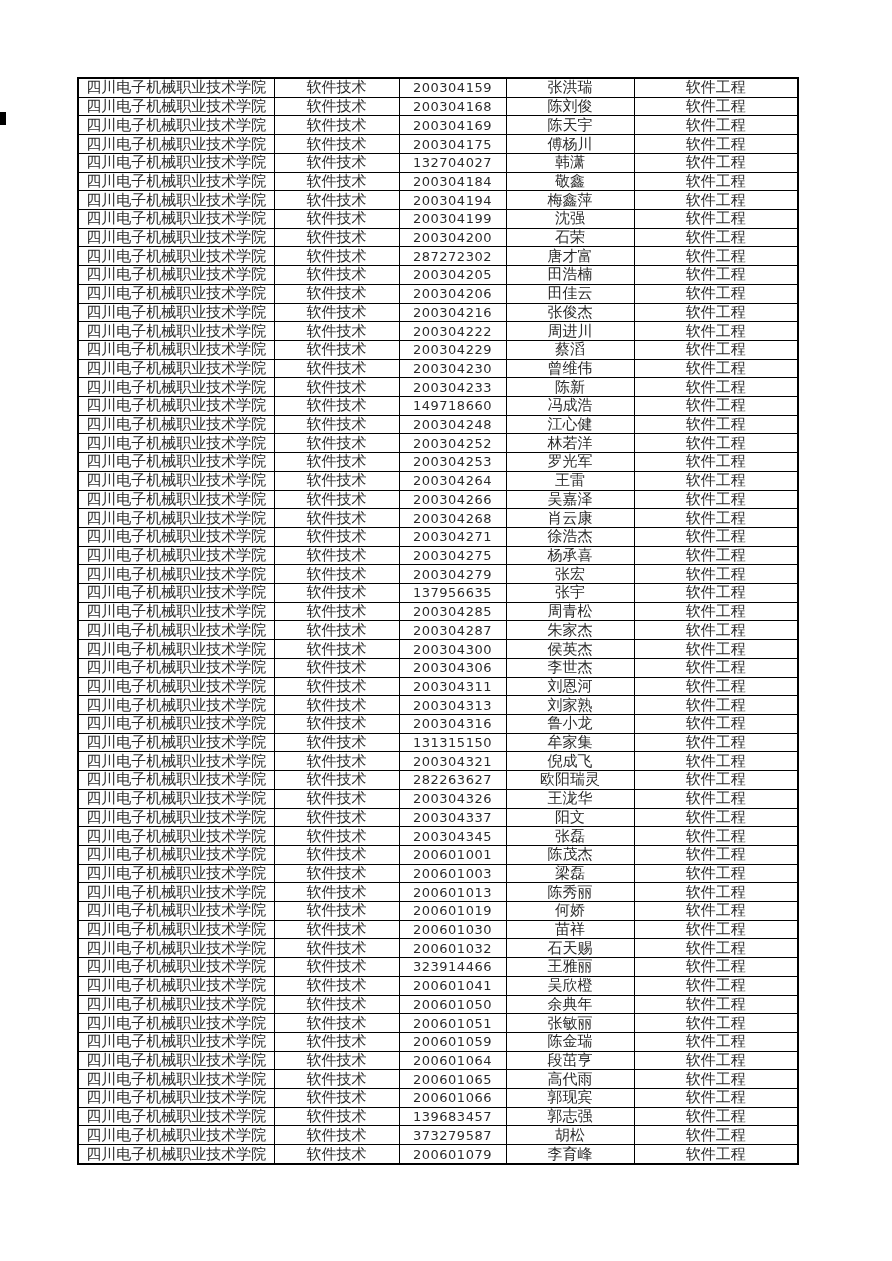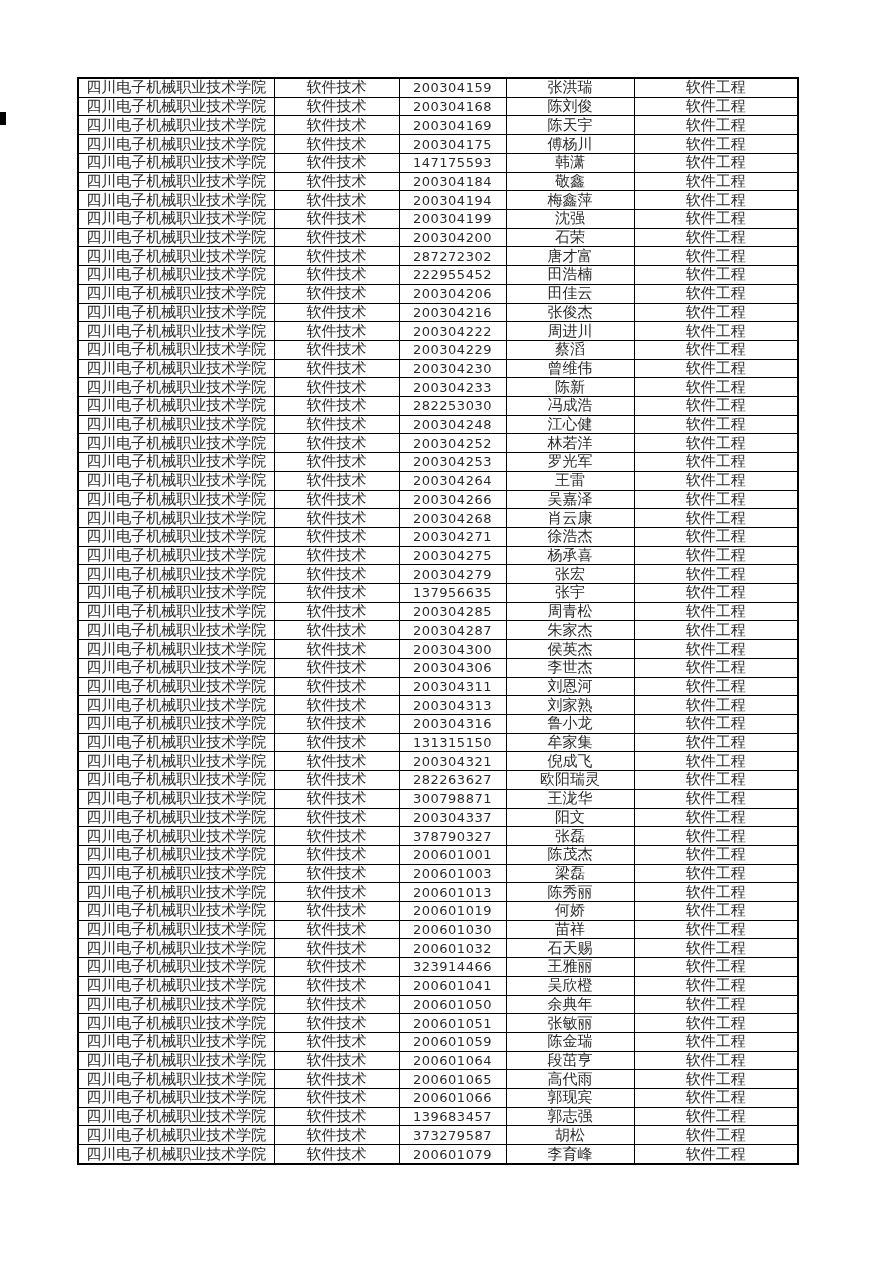--- a/index.html
+++ b/index.html
@@ -86,21 +86,21 @@
       <tr>
     <td>四川电子机械职业技术学院</td>
     <td>软件技术</td>
     <td class="num">200304175</td>
     <td>傅杨川</td>
     <td>软件工程</td>
   </tr>
       <tr>
     <td>四川电子机械职业技术学院</td>
     <td>软件技术</td>
-    <td class="num">147175593</td>
+    <td class="num">132704027</td>
     <td>韩潇</td>
     <td>软件工程</td>
   </tr>
       <tr>
     <td>四川电子机械职业技术学院</td>
     <td>软件技术</td>
     <td class="num">200304184</td>
     <td>敬鑫</td>
     <td>软件工程</td>
   </tr>
@@ -128,21 +128,21 @@
       <tr>
     <td>四川电子机械职业技术学院</td>
     <td>软件技术</td>
     <td class="num">287272302</td>
     <td>唐才富</td>
     <td>软件工程</td>
   </tr>
       <tr>
     <td>四川电子机械职业技术学院</td>
     <td>软件技术</td>
-    <td class="num">222955452</td>
+    <td class="num">200304205</td>
     <td>田浩楠</td>
     <td>软件工程</td>
   </tr>
       <tr>
     <td>四川电子机械职业技术学院</td>
     <td>软件技术</td>
     <td class="num">200304206</td>
     <td>田佳云</td>
     <td>软件工程</td>
   </tr>
@@ -177,21 +177,21 @@
       <tr>
     <td>四川电子机械职业技术学院</td>
     <td>软件技术</td>
     <td class="num">200304233</td>
     <td>陈新</td>
     <td>软件工程</td>
   </tr>
       <tr>
     <td>四川电子机械职业技术学院</td>
     <td>软件技术</td>
-    <td class="num">282253030</td>
+    <td class="num">149718660</td>
     <td>冯成浩</td>
     <td>软件工程</td>
   </tr>
       <tr>
     <td>四川电子机械职业技术学院</td>
     <td>软件技术</td>
     <td class="num">200304248</td>
     <td>江心健</td>
     <td>软件工程</td>
   </tr>
@@ -324,35 +324,35 @@
       <tr>
     <td>四川电子机械职业技术学院</td>
     <td>软件技术</td>
     <td class="num">282263627</td>
     <td>欧阳瑞灵</td>
     <td>软件工程</td>
   </tr>
       <tr>
     <td>四川电子机械职业技术学院</td>
     <td>软件技术</td>
-    <td class="num">300798871</td>
+    <td class="num">200304326</td>
     <td>王泷华</td>
     <td>软件工程</td>
   </tr>
       <tr>
     <td>四川电子机械职业技术学院</td>
     <td>软件技术</td>
     <td class="num">200304337</td>
     <td>阳文</td>
     <td>软件工程</td>
   </tr>
       <tr>
     <td>四川电子机械职业技术学院</td>
     <td>软件技术</td>
-    <td class="num">378790327</td>
+    <td class="num">200304345</td>
     <td>张磊</td>
     <td>软件工程</td>
   </tr>
       <tr>
     <td>四川电子机械职业技术学院</td>
     <td>软件技术</td>
     <td class="num">200601001</td>
     <td>陈茂杰</td>
     <td>软件工程</td>
   </tr>

